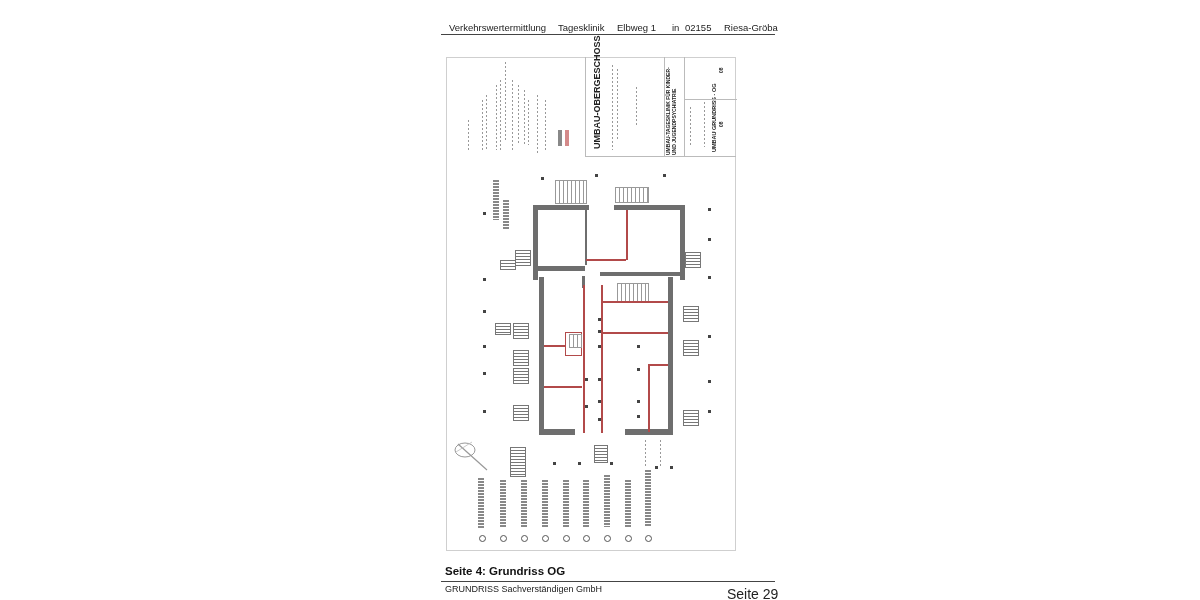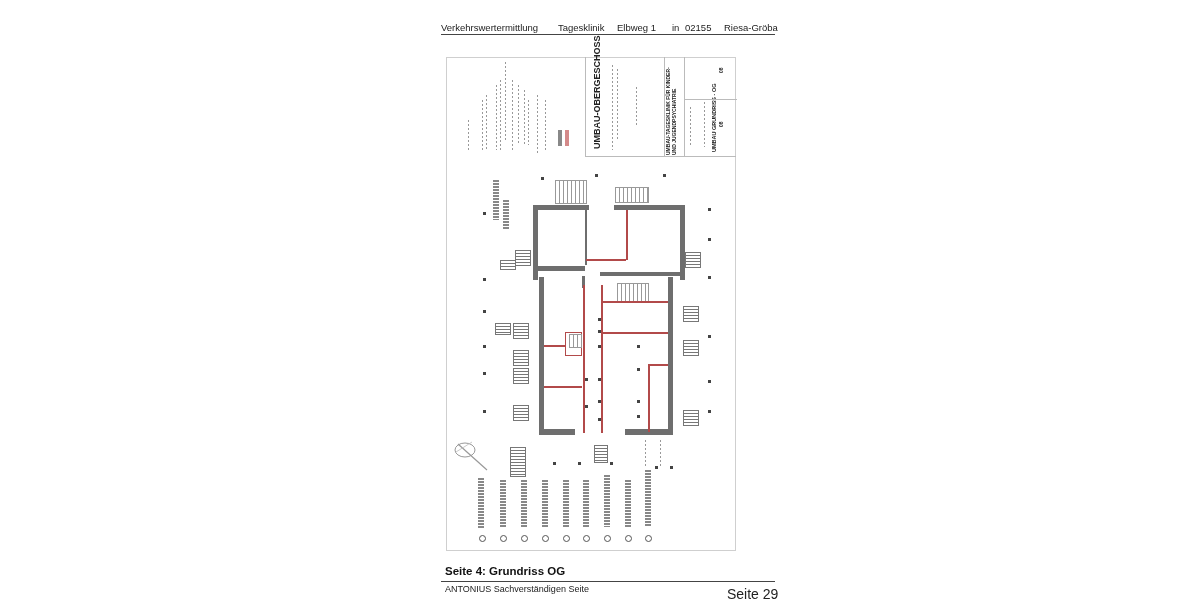--- a/index.html
+++ b/index.html
@@ -24,21 +24,21 @@
   .callout { position: absolute; width: 6px; background: repeating-linear-gradient(#888 0 2px, transparent 2px 3px); }
   .circle { position: absolute; width: 5px; height: 5px; border: 1px solid #555; border-radius: 50%; }
   .stairs { position: absolute; border: 1px solid #999; background: repeating-linear-gradient(90deg, #fff 0 3px, #999 3px 4px); }
 </style>
 </head>
 <body>
 
 <div class="page">
 
   <div class="hdr">
-    <span style="left:0">Verkehrswertermittlung</span>
+    <span style="left:8px">Verkehrswertermittlung</span>
     <span style="left:117px">Tagesklinik</span>
     <span style="left:176px">Elbweg 1</span>
     <span style="left:231px">in</span>
     <span style="left:244px">02155</span>
     <span style="left:283px">Riesa-Gröba</span>
   </div>
   <div class="hdr-rule"></div>
 
   <div class="sheet"></div>
 
@@ -185,15 +185,15 @@
     <div class="mark" style="left:578px;top:462px"></div>
     <div class="mark" style="left:610px;top:462px"></div>
     <div class="mark" style="left:655px;top:466px"></div>
     <div class="mark" style="left:670px;top:466px"></div>
     <div class="legend-line" style="left:645px;top:440px;height:28px"></div>
     <div class="legend-line" style="left:660px;top:440px;height:28px"></div>
   </div>
 
   <div class="footer-title">Seite 4: Grundriss OG</div>
   <div class="foot-rule"></div>
-  <div class="foot-left">ANTONIUS Sachverständigen Seite</div>
+  <div class="foot-left">GRUNDRISS Sachverständigen GmbH</div>
   <div class="foot-right">Seite 29</div>
 </div>
 
 </body></html>

